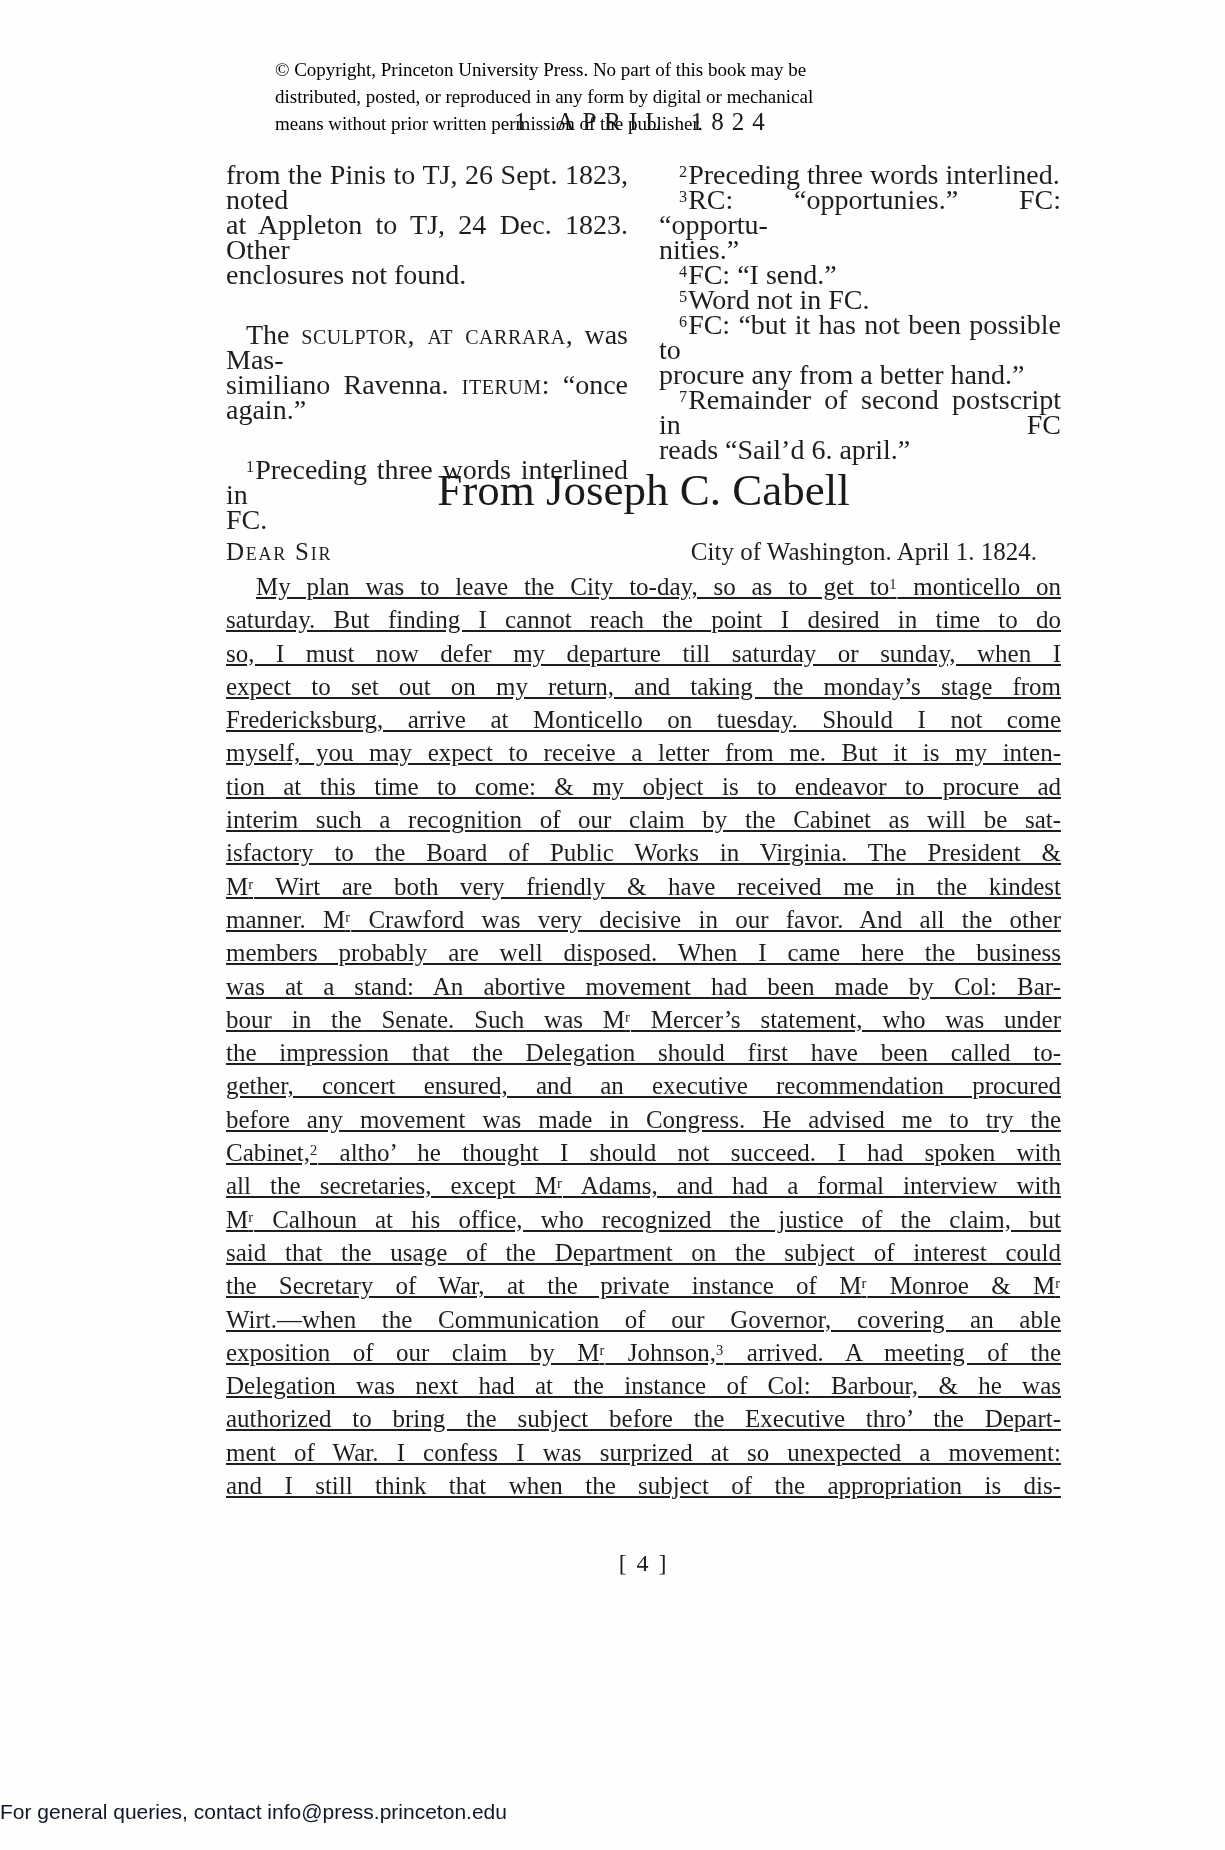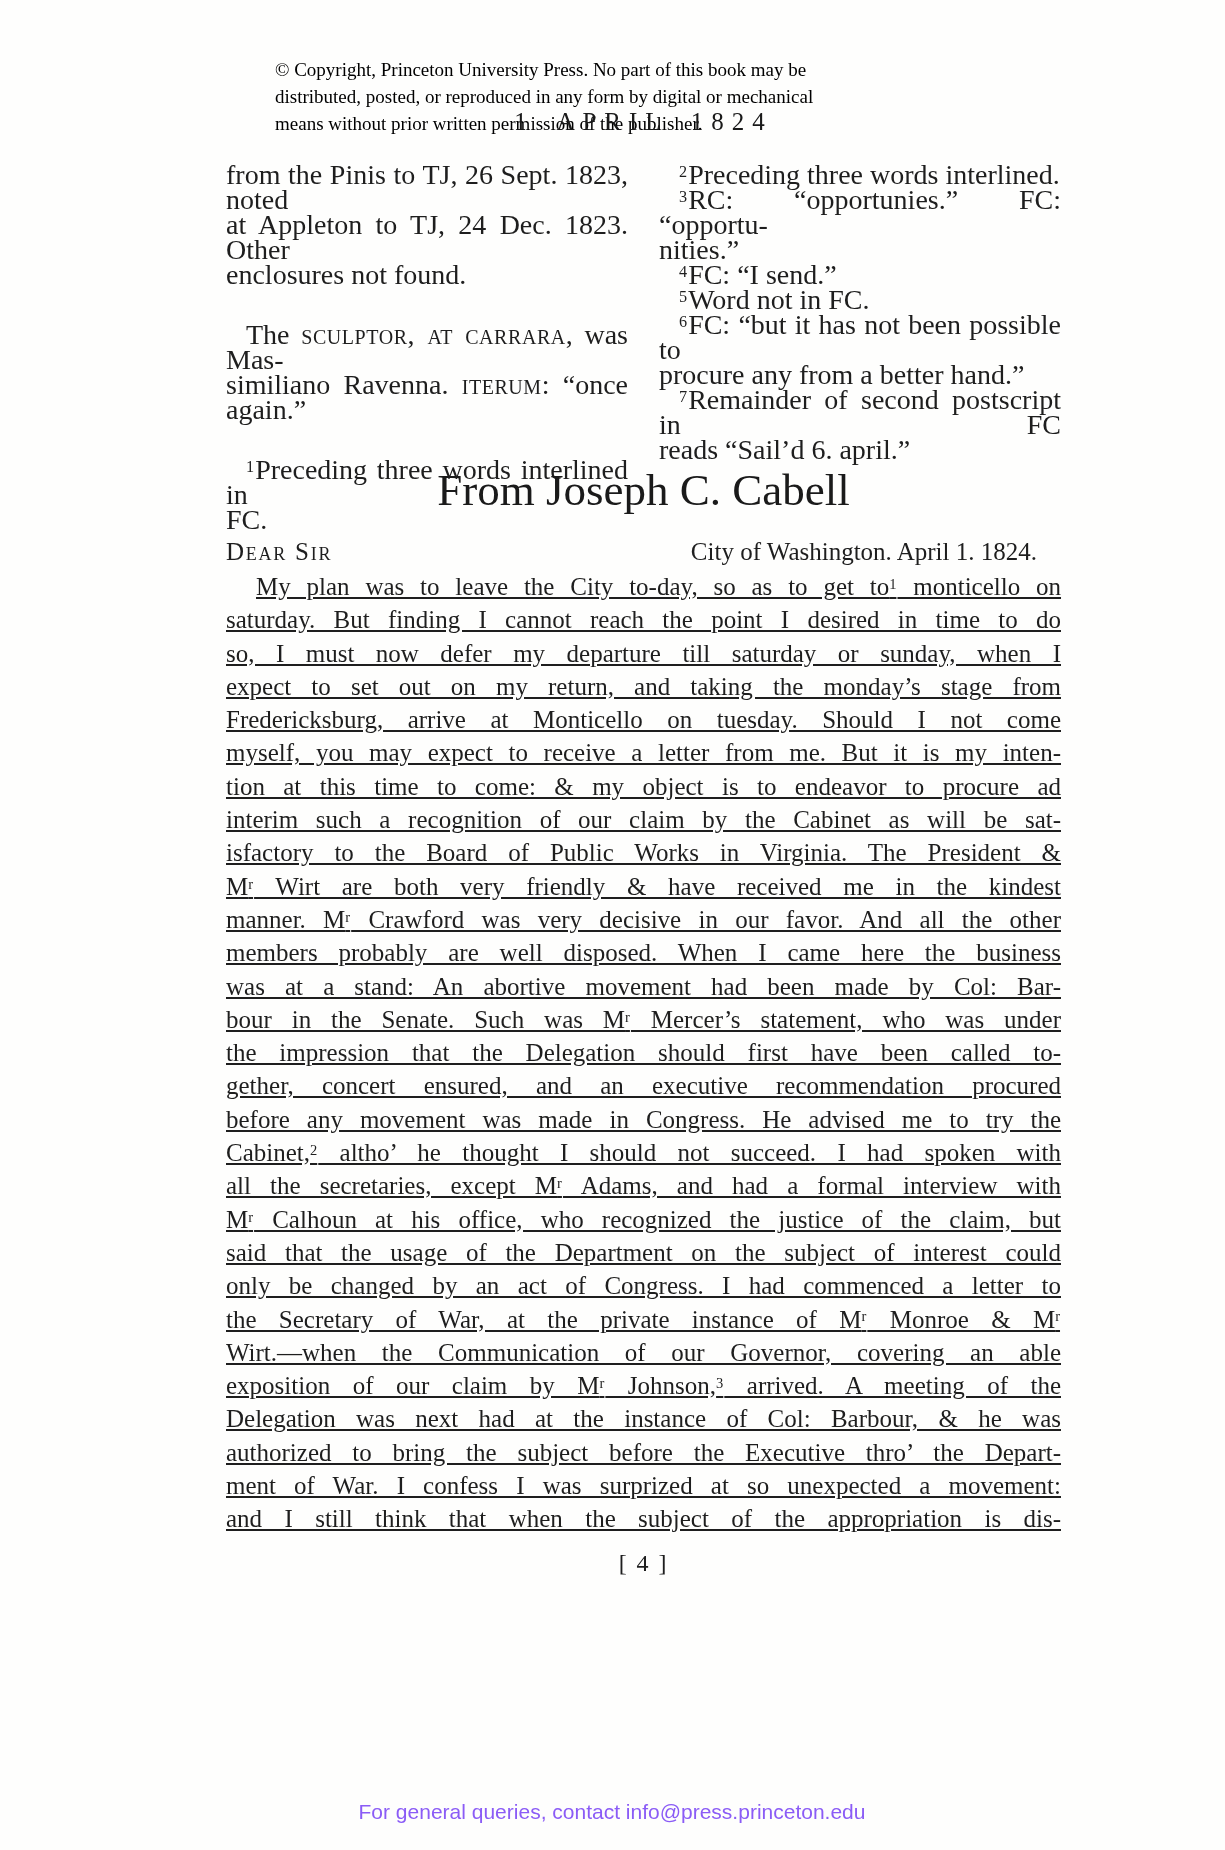--- a/index.html
+++ b/index.html
@@ -107,24 +107,23 @@
     width: 835px;
     text-align: center;
     font-size: 24px;
     letter-spacing: 0.08em;
   }
   .footer {
     position: absolute;
     left: 0;
     top: 1800px;
     width: 1224px;
-    text-align: center;
     font-family: "Liberation Sans", "DejaVu Sans", sans-serif;
     font-size: 21px;
-    color: #8b5cf6;
+    color: #0f172a;
   }
 </style>
 </head>
 <body>
 
 <div class="page">
 
   <div class="copyright">© Copyright, Princeton University Press. No part of this book may be
 distributed, posted, or reproduced in any form by digital or mechanical
 means without prior written permission of the publisher.</div>
@@ -176,21 +175,20 @@
       <div class="line">members probably are well disposed. When I came here the business</div>
       <div class="line">was at a stand: An abortive movement had been made by Col: Bar-</div>
       <div class="line">bour in the Senate. Such was M<sup class="fnmark">r</sup> Mercer’s statement, who was under</div>
       <div class="line">the impression that the Delegation should first have been called to-</div>
       <div class="line">gether, concert ensured, and an executive recommendation procured</div>
       <div class="line">before any movement was made in Congress. He advised me to try the</div>
       <div class="line">Cabinet,<sup class="fnmark">2</sup> altho’ he thought I should not succeed. I had spoken with</div>
       <div class="line">all the secretaries, except M<sup class="fnmark">r</sup> Adams, and had a formal interview with</div>
       <div class="line">M<sup class="fnmark">r</sup> Calhoun at his office, who recognized the justice of the claim, but</div>
       <div class="line">said that the usage of the Department on the subject of interest could</div>
-      <div class="line">only be changed by an act of Congress. I had commenced a letter to</div>
       <div class="line">the Secretary of War, at the private instance of M<sup class="fnmark">r</sup> Monroe &amp; M<sup class="fnmark">r</sup></div>
       <div class="line">Wirt.—when the Communication of our Governor, covering an able</div>
       <div class="line">exposition of our claim by M<sup class="fnmark">r</sup> Johnson,<sup class="fnmark">3</sup> arrived. A meeting of the</div>
       <div class="line">Delegation was next had at the instance of Col: Barbour, &amp; he was</div>
       <div class="line">authorized to bring the subject before the Executive thro’ the Depart-</div>
       <div class="line">ment of War. I confess I was surprized at so unexpected a movement:</div>
       <div class="line">and I still think that when the subject of the appropriation is dis-</div>
     </div>
 
   <div class="page-number">[ 4 ]</div>

